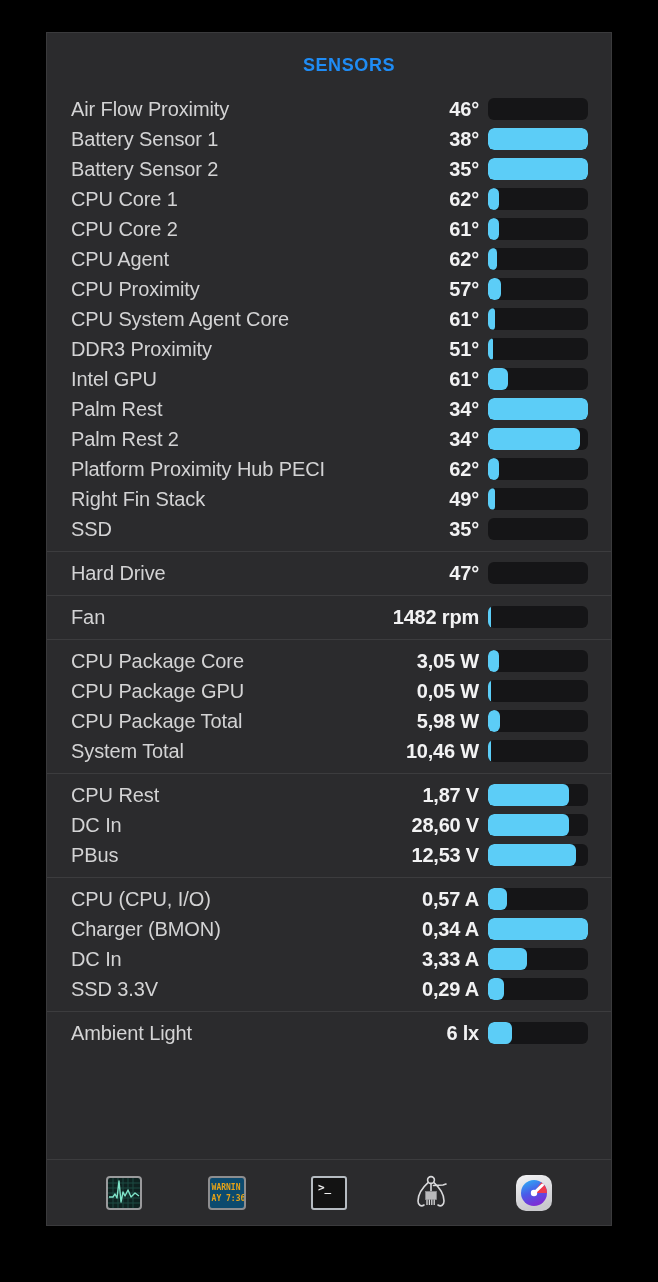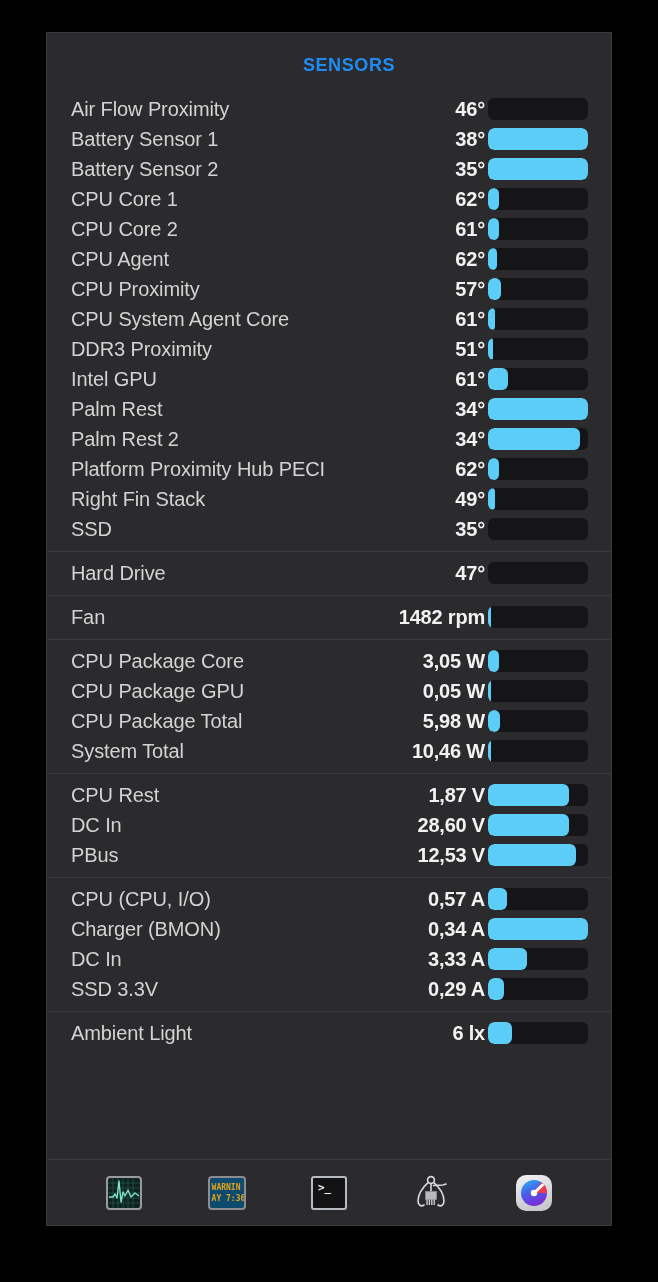--- a/index.html
+++ b/index.html
@@ -69,21 +69,21 @@
     text-overflow: ellipsis;
     letter-spacing: -0.1px;
   }
 
   .row-value {
     flex: 0 0 auto;
     color: #f2f2f3;
     font-size: 20px;
     font-weight: bold;
     text-align: right;
-    padding-right: 3px;
+    padding-right: 9px;
     white-space: nowrap;
     letter-spacing: -0.2px;
   }
 
   .row-bar {
     flex: 0 0 auto;
     position: relative;
     width: 100px;
     height: 22px;
     background: #151517;

